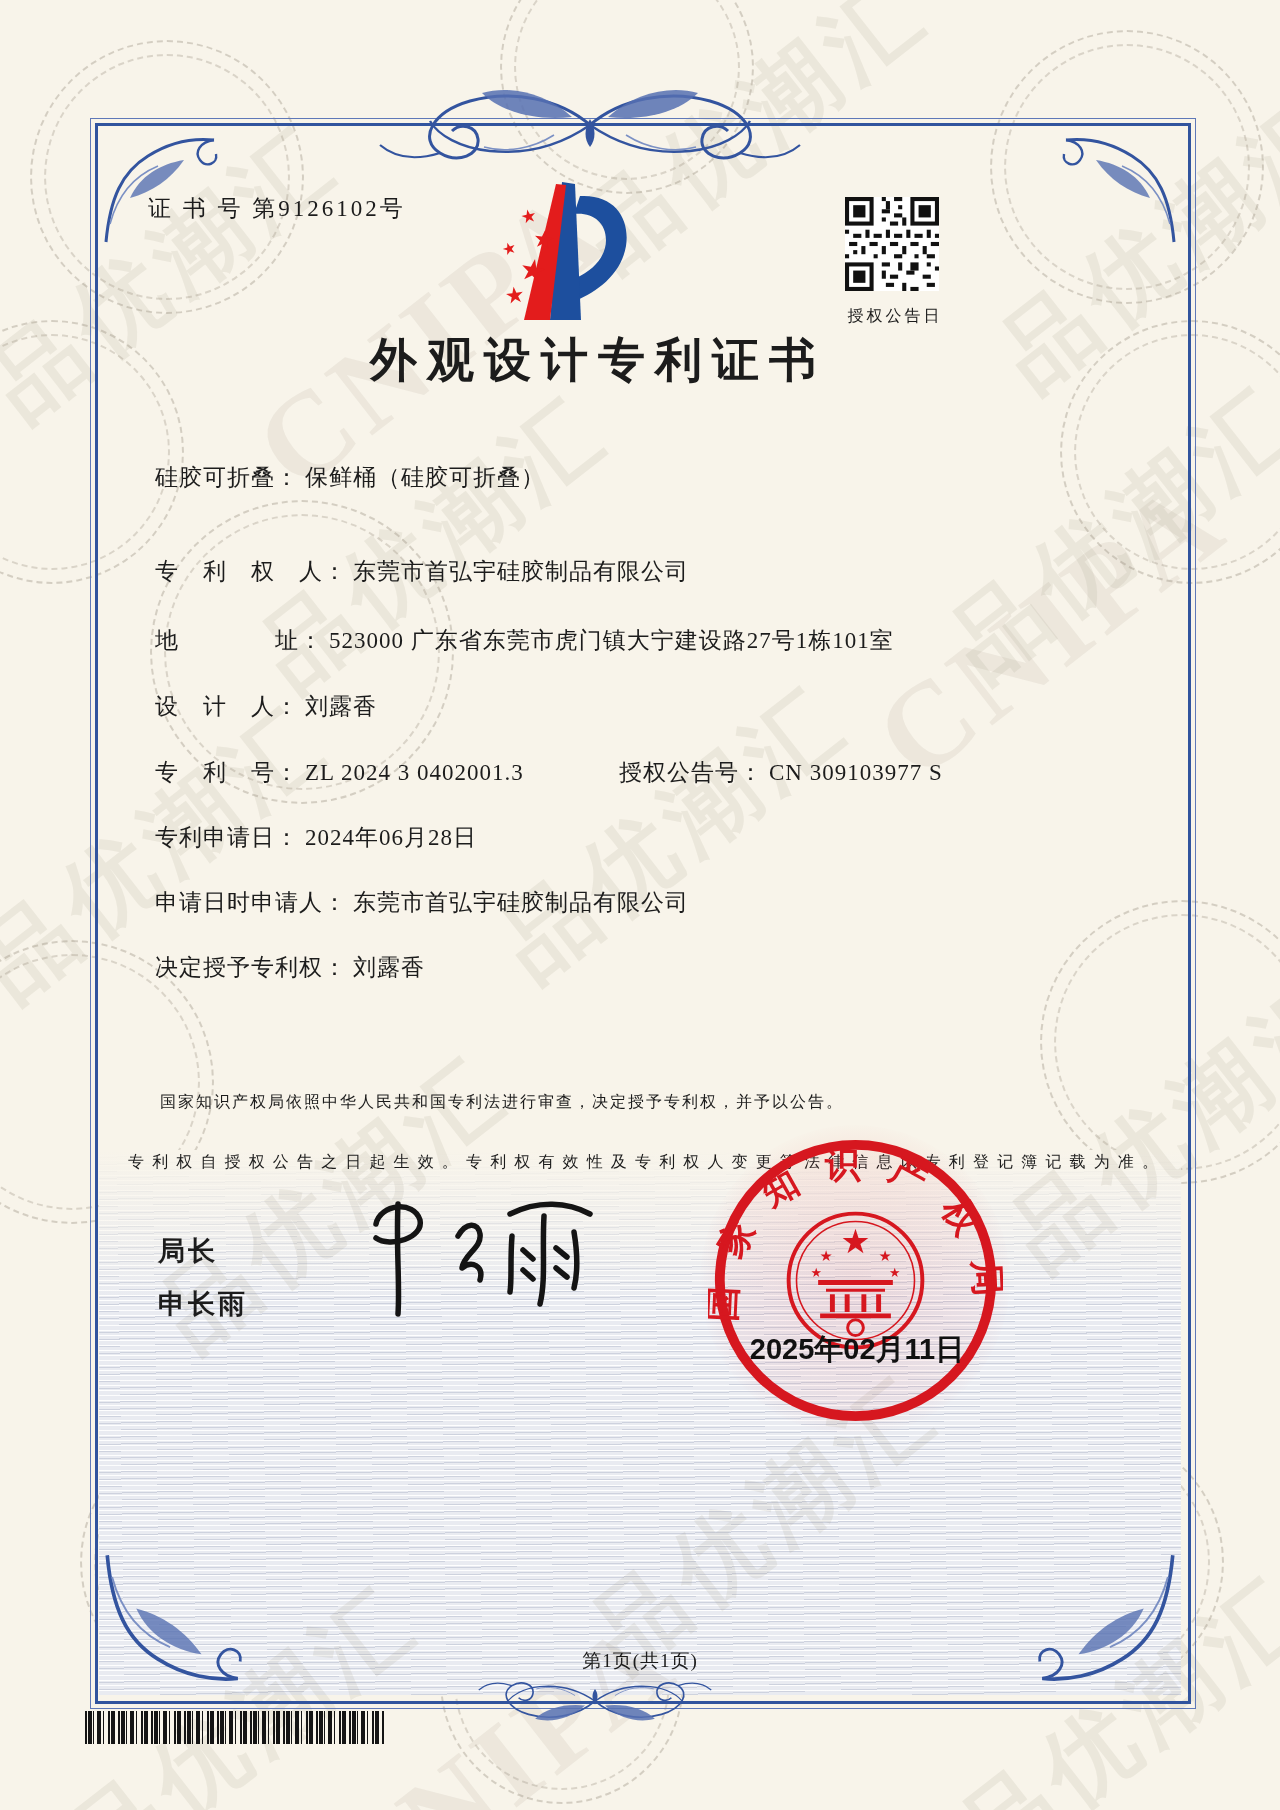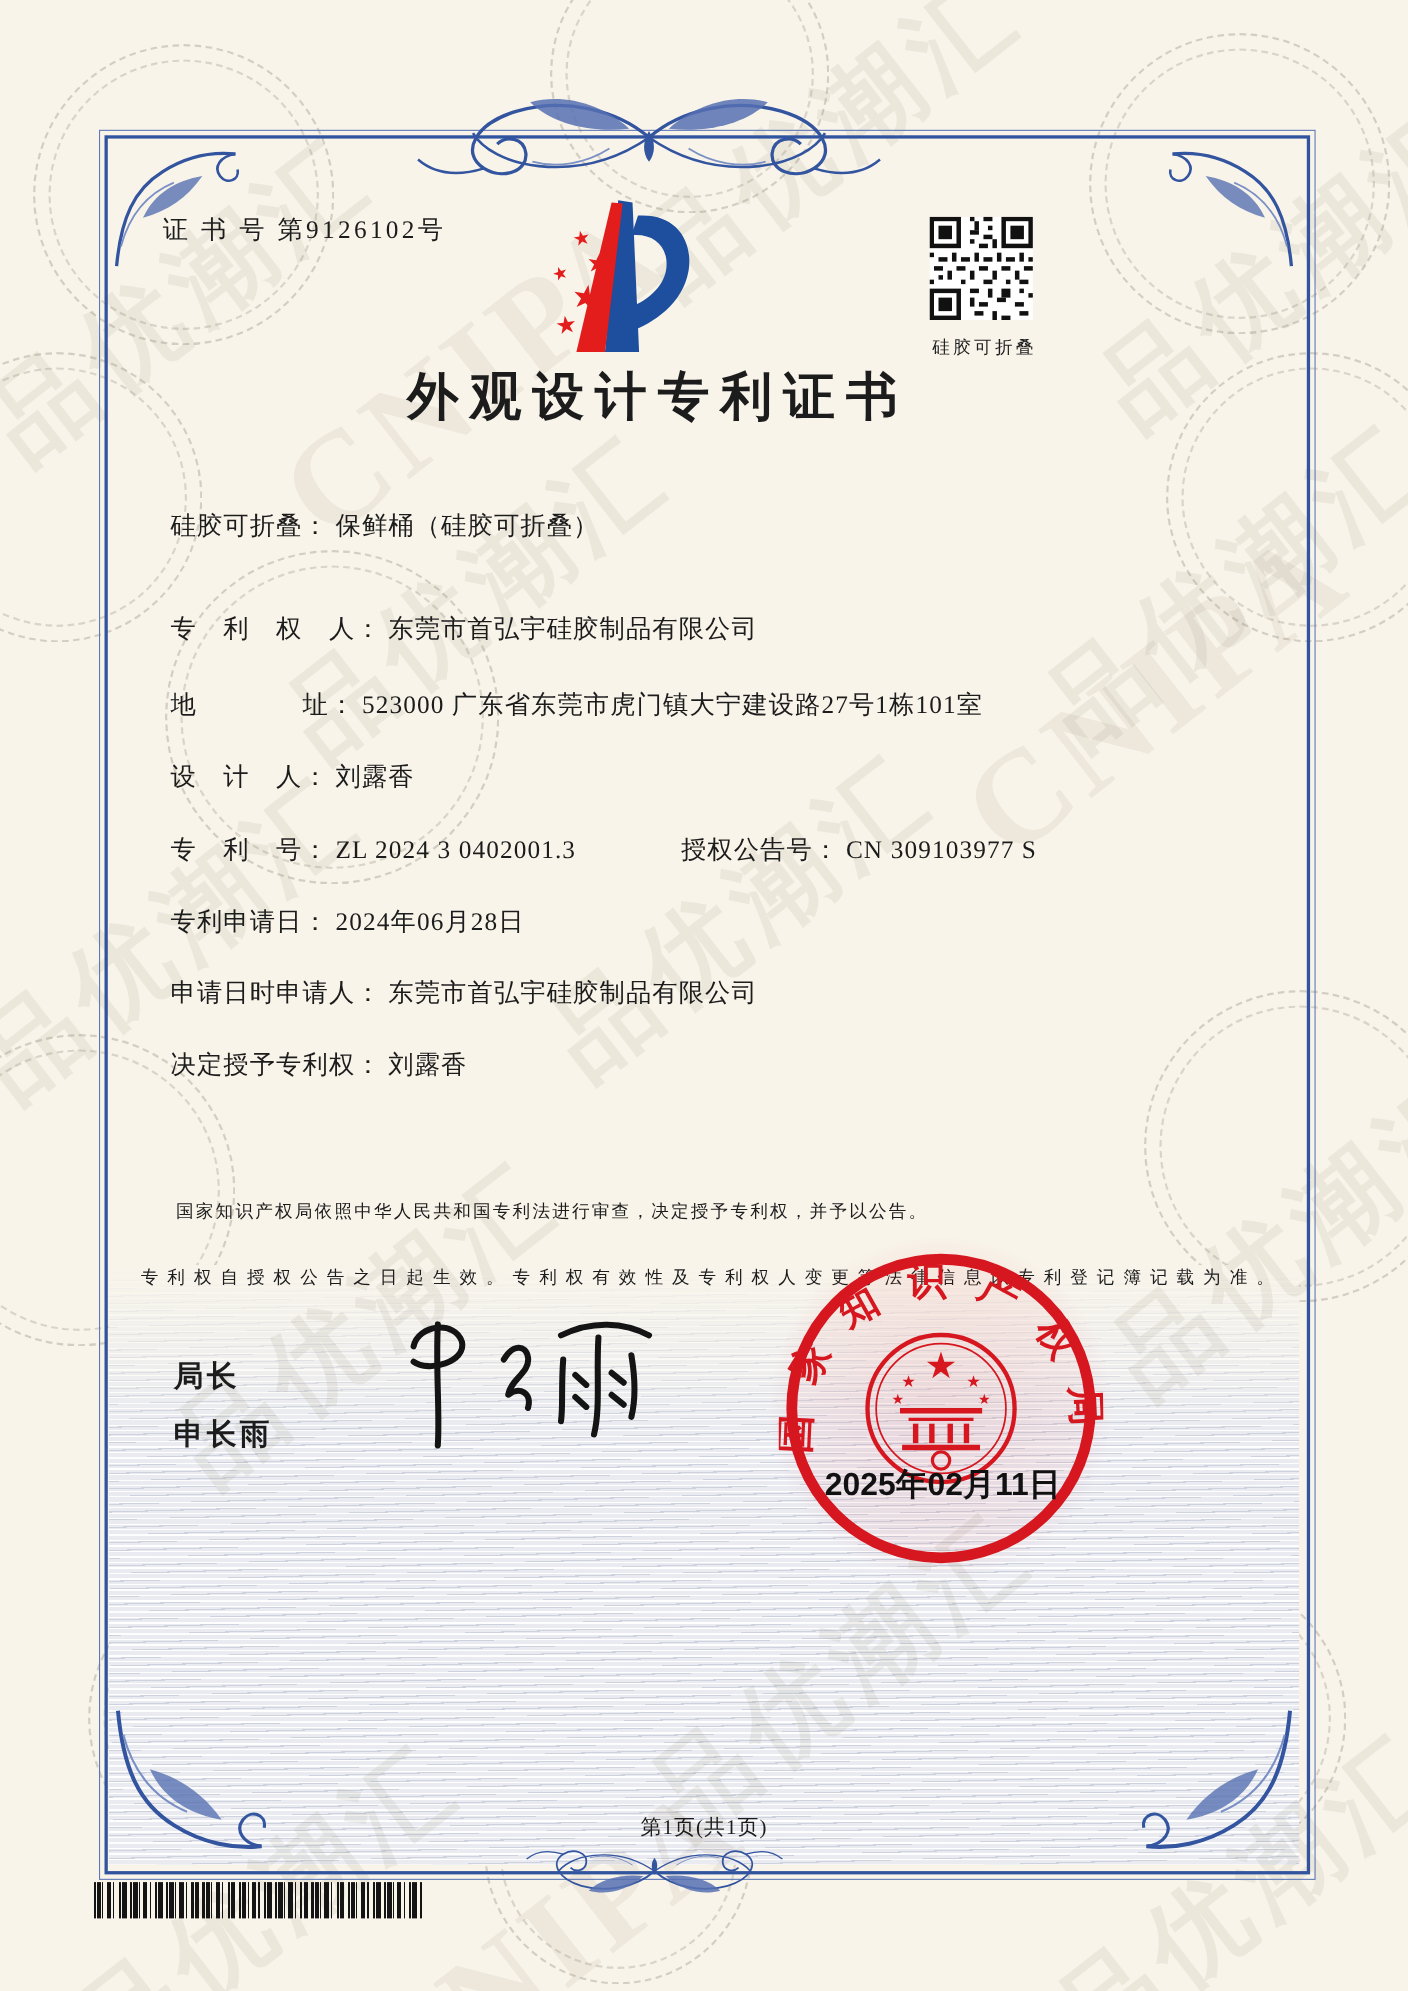--- a/index.html
+++ b/index.html
@@ -251,21 +251,21 @@
     <rect x="36" y="72" width="4" height="8"></rect>
       <rect x="44" y="76" width="8" height="4"></rect>
       <rect x="60" y="72" width="8" height="4"></rect>
     <rect x="76" y="76" width="8" height="4"></rect>
       <rect x="40" y="84" width="8" height="4"></rect>
       <rect x="56" y="84" width="4" height="8"></rect>
     <rect x="64" y="88" width="8" height="4"></rect>
       <rect x="80" y="84" width="8" height="4"></rect>
   </g>
 </svg>
-<div class="qr-label">硅胶可折叠</div>
+<div class="qr-label">授权公告日</div>
 
 <div class="title">外观设计专利证书</div>
 
 <div class="row" style="top:462px">
   <span class="lbl">硅胶可折叠：</span><span class="val">保鲜桶（硅胶可折叠）</span>
 </div>
 <div class="row" style="top:556px">
   <span class="lbl">专　利　权　人：</span><span class="val">东莞市首弘宇硅胶制品有限公司</span>
 </div>
 <div class="row" style="top:625px">

